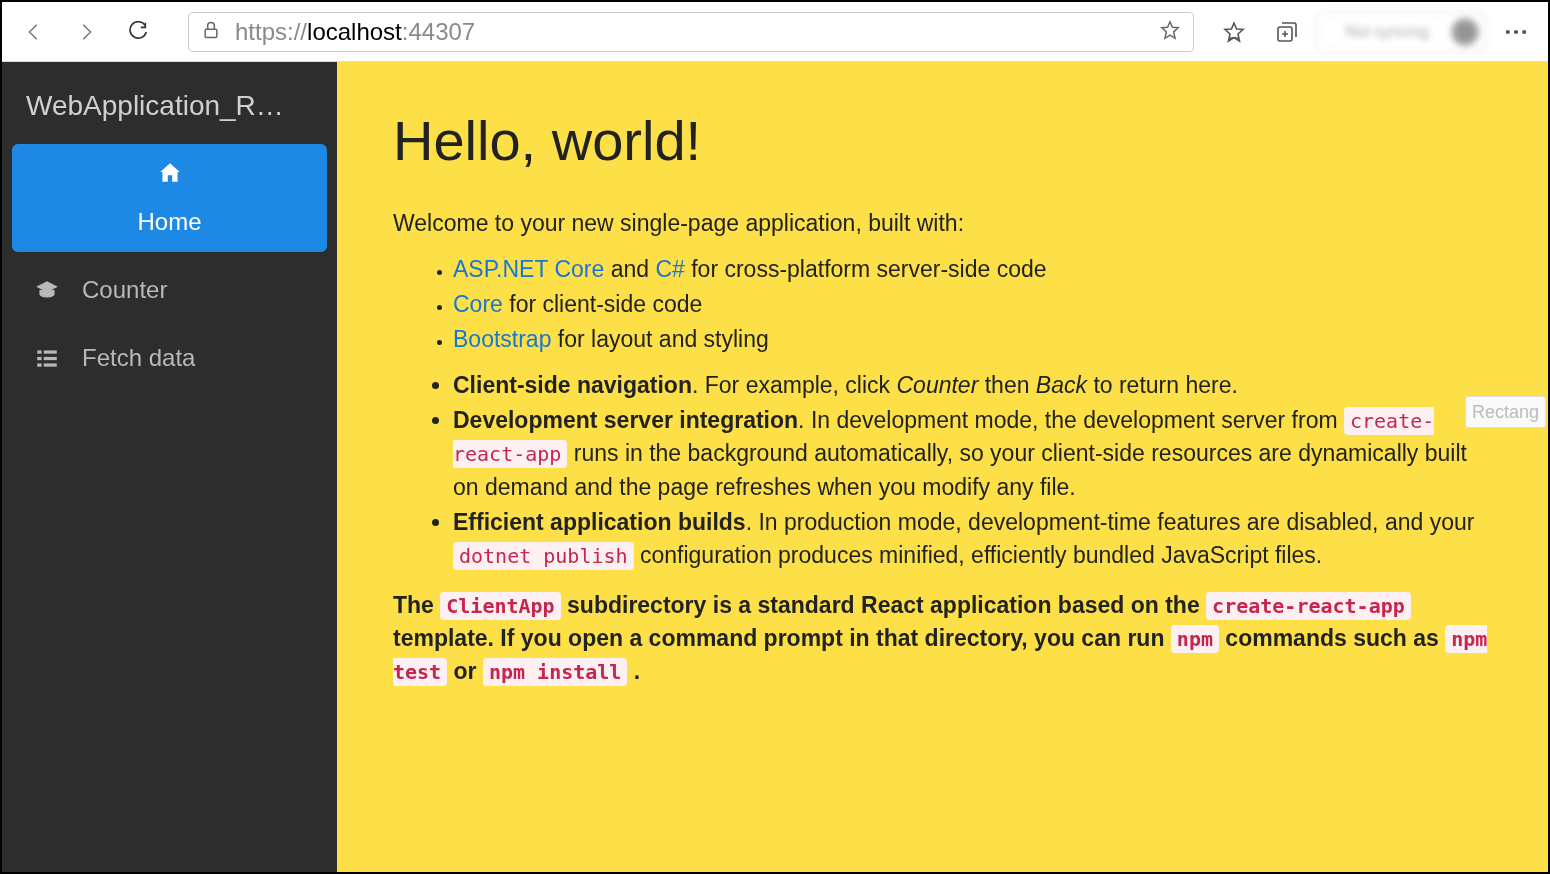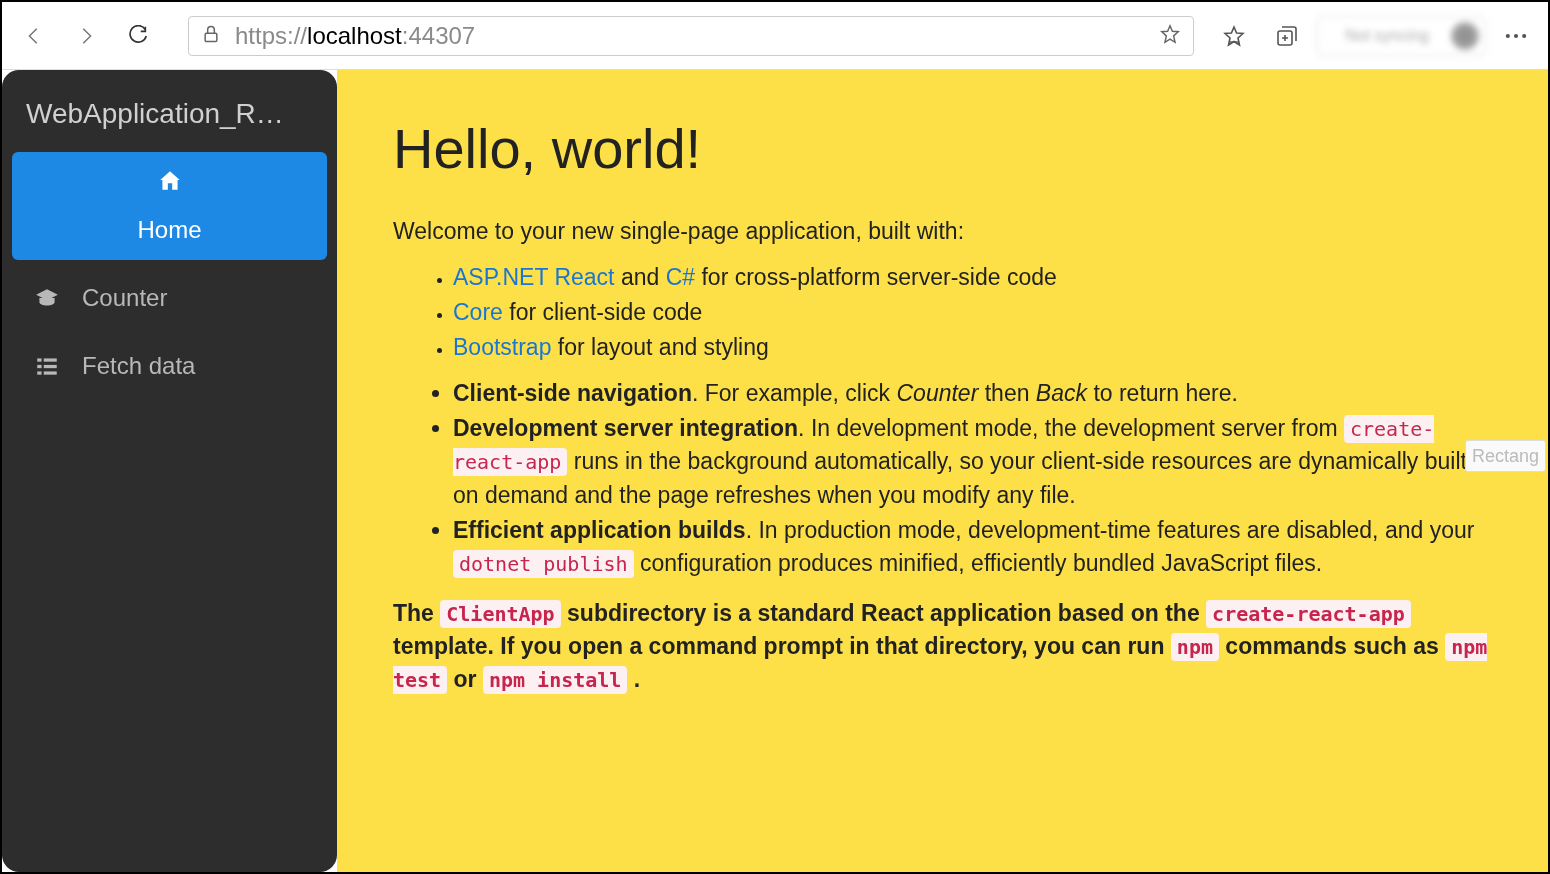--- a/index.html
+++ b/index.html
@@ -10,21 +10,21 @@
       display: flex;
       flex-direction: column;
       border: 2px solid #000;
       background: #fff;
     }
 
     
     .browser-bar {
       display: flex;
       align-items: center;
-      height: 68px;
+      height: 60px;
       padding: 0 10px;
       background: #fff;
       border-bottom: 1px solid #ddd;
       gap: 8px;
     }
     .nav-btn {
       width: 44px;
       height: 44px;
       display: flex;
       align-items: center;
@@ -96,21 +96,20 @@
     
     .app-shell { display: flex; flex: 1; overflow: hidden; }
 
     .sidebar {
       width: 335px;
       background: #2d2d2d;
       color: #bbb;
       display: flex;
       flex-direction: column;
       padding-top: 10px;
-      border-radius: 17px;
     }
     .app-title {
       color: #d0d0d0;
       font-size: 28px;
       font-weight: 400;
       padding: 18px 24px 22px 24px;
       white-space: nowrap;
       overflow: hidden;
       text-overflow: ellipsis;
     }
@@ -167,21 +166,21 @@
       color: #c7254e;
       padding: 2px 6px;
       border-radius: 4px;
       font-size: 20px;
     }
     .closing { margin-top: 16px; font-weight: bold; }
 
     .ghost-rect {
       position: absolute;
       right: 4px;
-      top: 440px;
+      top: 396px;
       font-size: 18px;
       color: #bbb;
       border: 1px solid #ddd;
       padding: 2px 6px;
       background: #fafafa;
       border-radius:3px;
     }
   </style>
 </head>
 <body>
@@ -282,21 +281,21 @@
       </li>
     </ul>
   </aside>
 
   <main class="content">
     <h1 class="page-title">Hello, world!</h1>
     <p class="intro">Welcome to your new single-page application, built with:</p>
 
     <ul class="feat">
       <li>
-        <a class="link" href="#">ASP.NET React</a><span> and </span><a class="link" href="#">C#</a><span> for cross-platform server-side code</span>
+        <a class="link" href="#">ASP.NET Core</a><span> and </span><a class="link" href="#">C#</a><span> for cross-platform server-side code</span>
       </li>
       <li>
         <a class="link" href="#">Core</a><span> for client-side code</span>
       </li>
       <li>
         <a class="link" href="#">Bootstrap</a><span> for layout and styling</span>
       </li>
     </ul>
 
 

